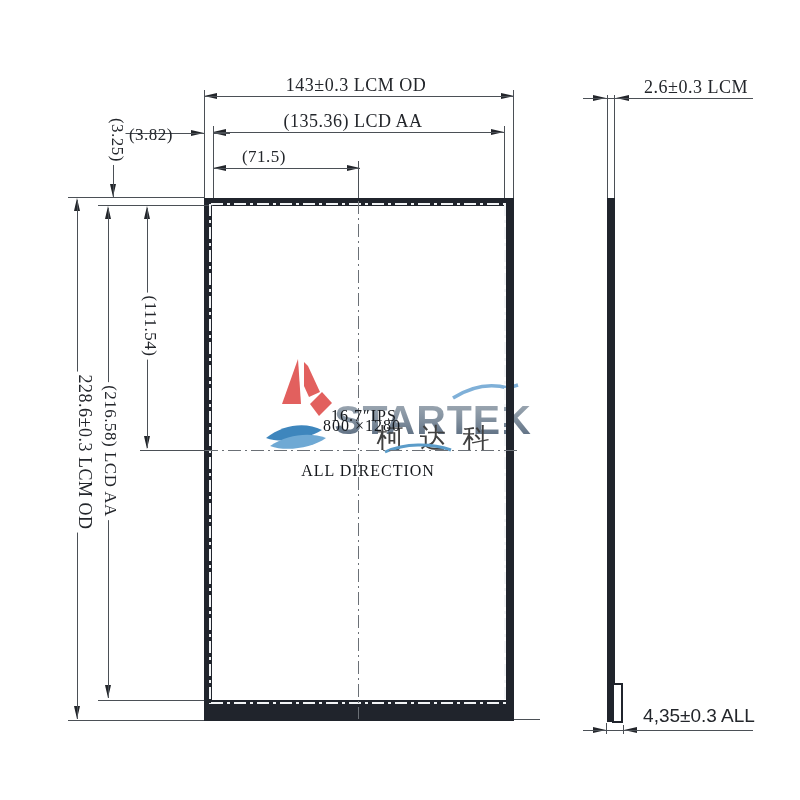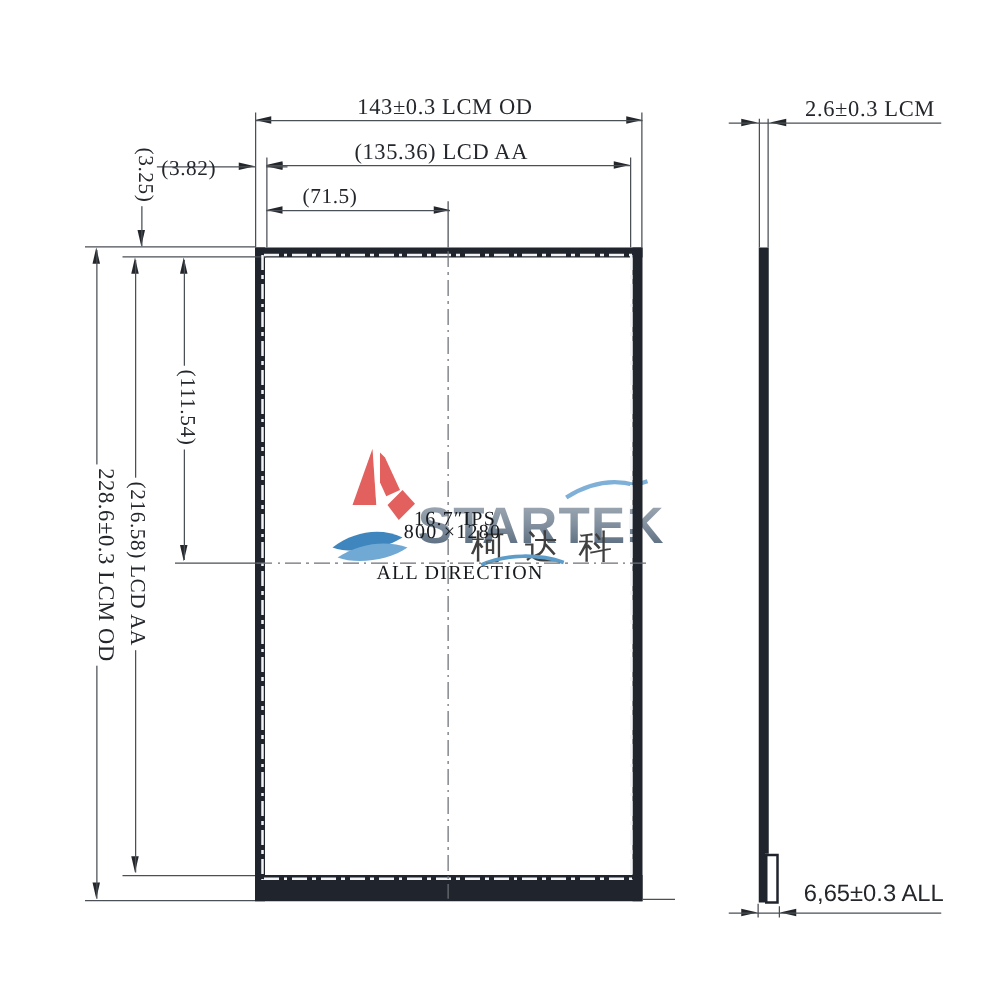--- a/index.html
+++ b/index.html
@@ -86,21 +86,21 @@
   <div class="aa-v z3" style="left:209px;top:204px;height:500px;"></div>
   <div class="aa-v z3" style="left:504px;top:204px;height:500px;"></div>
 
   <div class="cl-v z3" style="left:358px;top:201px;height:518px;"></div>
   <div class="cl-h z3" style="left:205px;top:450px;width:315px;"></div>
   <div class="ln z3" style="left:140px;top:450px;width:65px;height:1px;"></div>
   <div class="ln z3" style="left:358px;top:161px;width:1px;height:37px;"></div>
 
   <span class="centertext" style="left:364px;top:408px;">16.7″IPS</span>
   <span class="centertext" style="left:362px;top:418px;">800 ×1280</span>
-  <span class="centertext" style="left:368px;top:451px;">ALL DIRECTION</span>
+  <span class="centertext" style="left:368px;top:463px;">ALL DIRECTION</span>
 
   <div class="ln z2" style="left:204px;top:90px;width:1px;height:108px;"></div>
   <div class="ln z2" style="left:513px;top:90px;width:1px;height:108px;"></div>
   <div class="ln z2" style="left:204px;top:96px;width:310px;height:1px;"></div>
   <div class="ar ar-l" style="left:204px;top:93px;"></div>
   <div class="ar ar-r" style="left:501px;top:93px;"></div>
   <span class="dimtxt" style="left:356px;top:76px;">143±0.3 LCM OD</span>
 
   <div class="ln z2" style="left:213px;top:126px;width:1px;height:72px;"></div>
   <div class="ln z2" style="left:504px;top:126px;width:1px;height:72px;"></div>
@@ -153,15 +153,15 @@
   <div class="ln z2" style="left:583px;top:98px;width:170px;height:1px;"></div>
   <div class="ar ar-r" style="left:593px;top:95px;"></div>
   <div class="ar ar-l" style="left:616px;top:95px;"></div>
   <span class="dimtxt" style="left:696px;top:78px;">2.6±0.3 LCM</span>
 
   <div class="ln z2" style="left:606px;top:723px;width:1px;height:11px;"></div>
   <div class="ln z2" style="left:623px;top:725px;width:1px;height:9px;"></div>
   <div class="ln z2" style="left:583px;top:730px;width:170px;height:1px;"></div>
   <div class="ar ar-r" style="left:593px;top:727px;"></div>
   <div class="ar ar-l" style="left:624px;top:727px;"></div>
-  <span class="dimtxt sans" style="left:699px;top:706px;">6,65±0.3 ALL</span>
+  <span class="dimtxt sans" style="left:699px;top:706px;">4,35±0.3 ALL</span>
 
 </div>
 
 </body></html>

